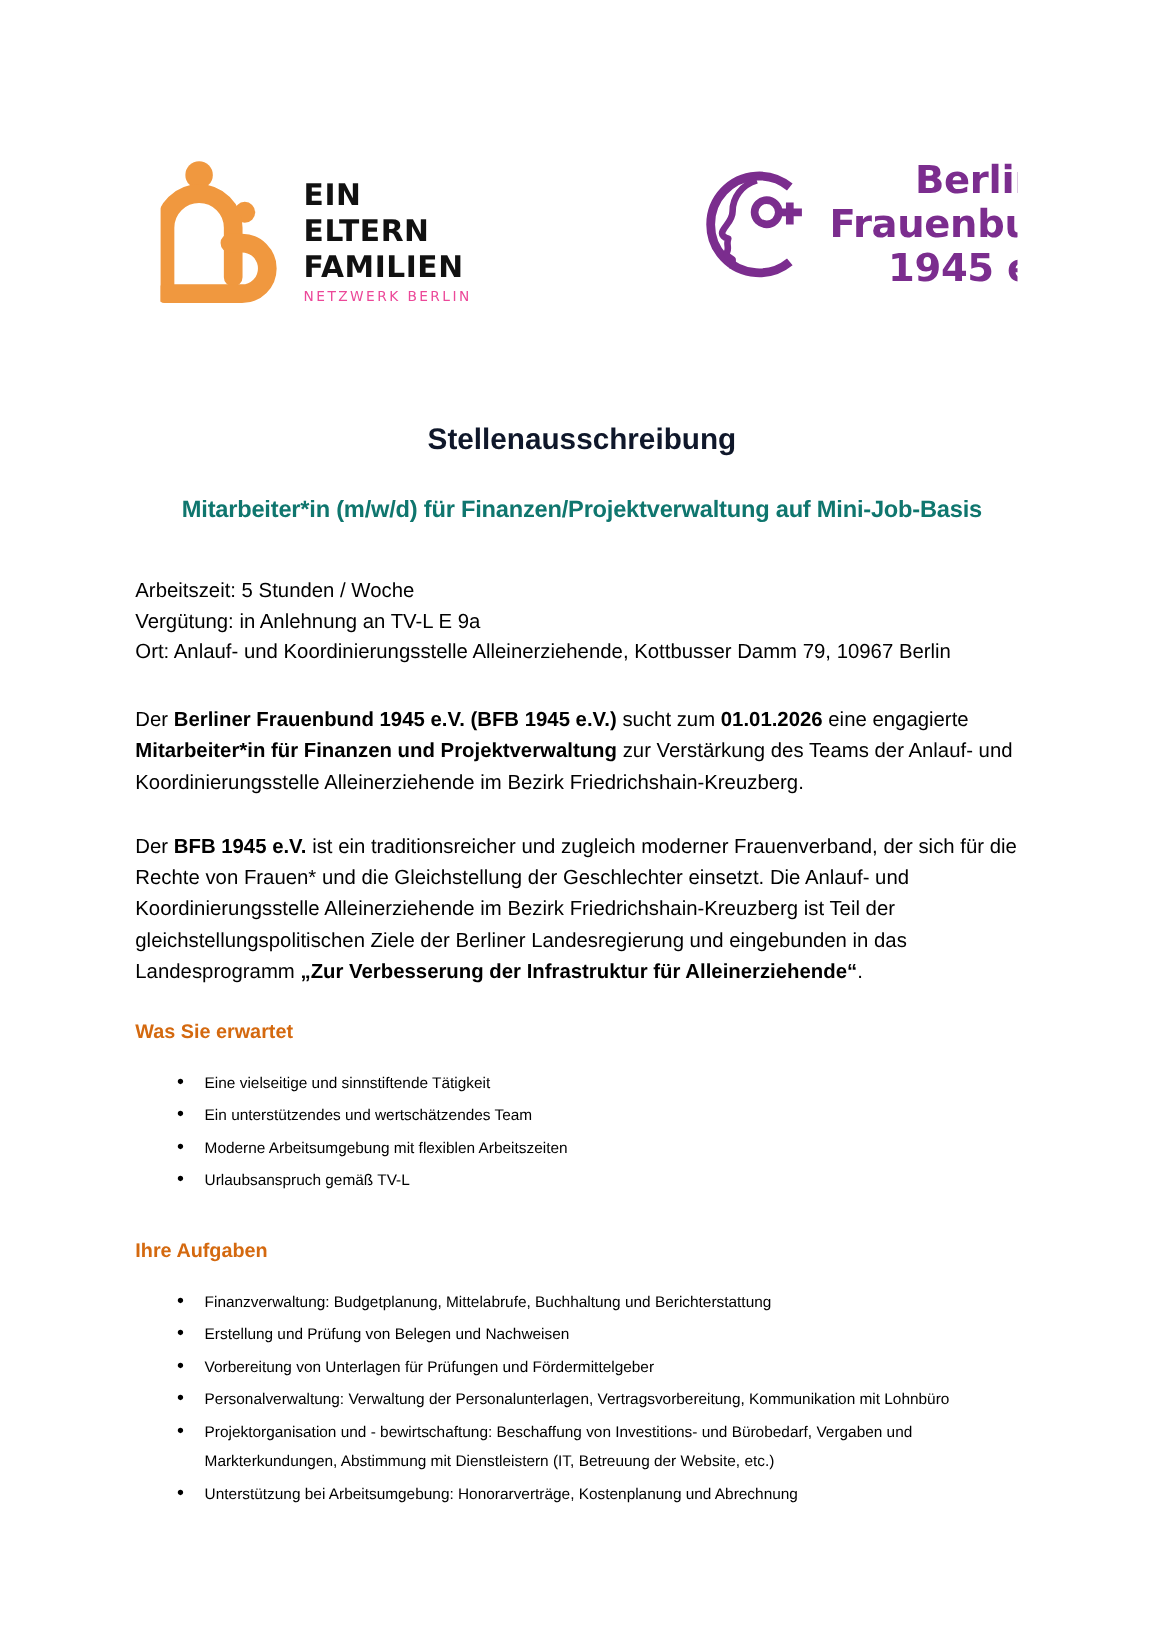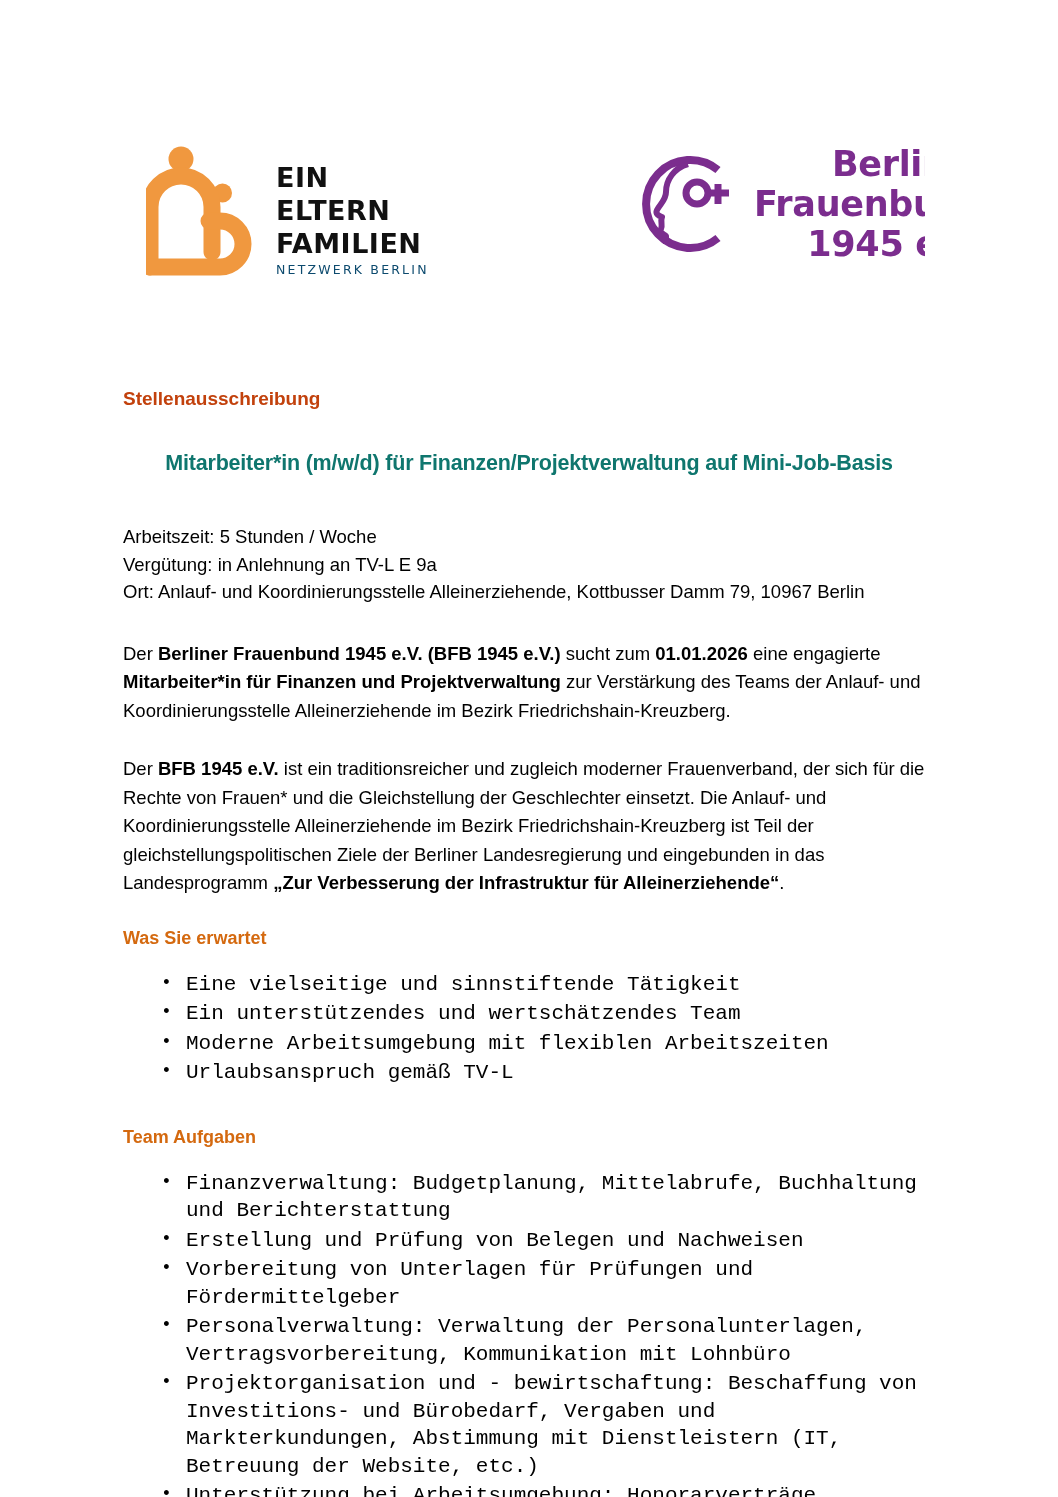--- a/index.html
+++ b/index.html
@@ -50,21 +50,21 @@
     font-weight: 700;
     font-size: 27px;
     line-height: 33px;
     letter-spacing: 0.5px;
     color: #111111;
   }
   .eef-sub {
     font-family: "DejaVu Sans", sans-serif;
     font-size: 12.5px;
     letter-spacing: 2.2px;
-    color: #0c4a6e;
+    color: #ec4899;
     margin-top: 2px;
   }
 
   
   .logo-bfb {
     position: absolute;
     left: 630px;
     top: 8px;
     display: flex;
     align-items: flex-start;
@@ -91,23 +91,24 @@
 
   
   .content {
     position: absolute;
     left: 123px;
     top: 385px;
     width: 812px;
   }
 
   .title-main {
-    font-weight: 700;
-    font-size: 19px;
-    color: #c2410c;
+    text-align: center;
+    font-weight: 700;
+    font-size: 27px;
+    color: #0f172a;
     margin: 0 0 36px 0;
     line-height: 28px;
   }
   .title-sub {
     text-align: center;
     font-weight: 700;
     font-size: 21.5px;
     color: #0f766e;
     margin: 0 0 46px 0;
     line-height: 28px;
@@ -137,24 +138,23 @@
   .section-head.second { margin-top: 40px; }
 
   ul.bullets {
     list-style: none;
     margin: 0 0 0 0;
     padding: 0;
   }
   ul.bullets li {
     position: relative;
     padding-left: 63px;
-    font-size: 21px;
+    font-size: 14px;
     line-height: 27.5px;
     margin-bottom: 2px;
-    font-family: Liberation Mono, monospace;
   }
   ul.bullets li::before {
     content: "\2022";
     position: absolute;
     left: 38px;
     top: -1px;
     font-size: 18px;
     line-height: 27.5px;
     color: #000;
   }
@@ -230,21 +230,21 @@
     <p class="para"><span>Der </span><b>BFB 1945 e.V.</b><span> ist ein traditionsreicher und zugleich moderner Frauenverband, der sich für die Rechte von Frauen* und die Gleichstellung der Geschlechter einsetzt. Die Anlauf- und Koordinierungsstelle Alleinerziehende im Bezirk Friedrichshain-Kreuzberg ist Teil der gleichstellungspolitischen Ziele der Berliner Landesregierung und eingebunden in das Landesprogramm </span><b>„Zur Verbesserung der Infrastruktur für Alleinerziehende“</b><span>.</span></p>
 
     <h3 class="section-head">Was Sie erwartet</h3>
     <ul class="bullets">
       <li>Eine vielseitige und sinnstiftende Tätigkeit</li>
       <li>Ein unterstützendes und wertschätzendes Team</li>
       <li>Moderne Arbeitsumgebung mit flexiblen Arbeitszeiten</li>
       <li>Urlaubsanspruch gemäß TV-L</li>
     </ul>
 
-    <h3 class="section-head second">Team Aufgaben</h3>
+    <h3 class="section-head second">Ihre Aufgaben</h3>
     <ul class="bullets">
       <li>Finanzverwaltung: Budgetplanung, Mittelabrufe, Buchhaltung und Berichterstattung</li>
       <li>Erstellung und Prüfung von Belegen und Nachweisen</li>
       <li>Vorbereitung von Unterlagen für Prüfungen und Fördermittelgeber</li>
       <li>Personalverwaltung: Verwaltung der Personalunterlagen, Vertragsvorbereitung, Kommunikation mit Lohnbüro</li>
       <li>Projektorganisation und - bewirtschaftung: Beschaffung von Investitions- und Bürobedarf, Vergaben und Markterkundungen, Abstimmung mit Dienstleistern (IT, Betreuung der Website, etc.)</li>
       <li>Unterstützung bei Arbeitsumgebung: Honorarverträge, Kostenplanung und Abrechnung</li>
     </ul>
 
   </div>

